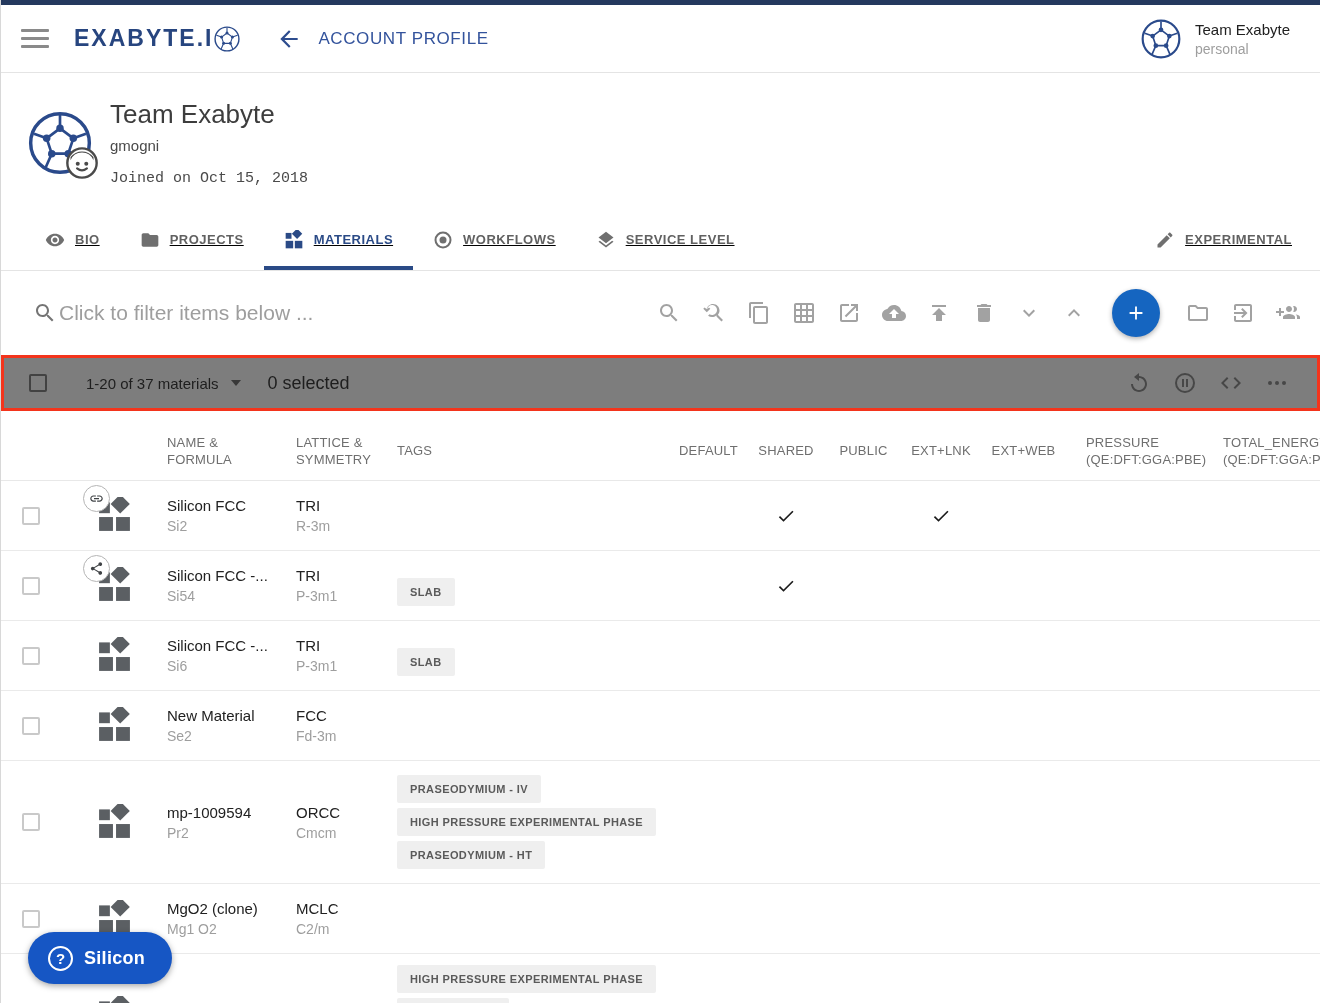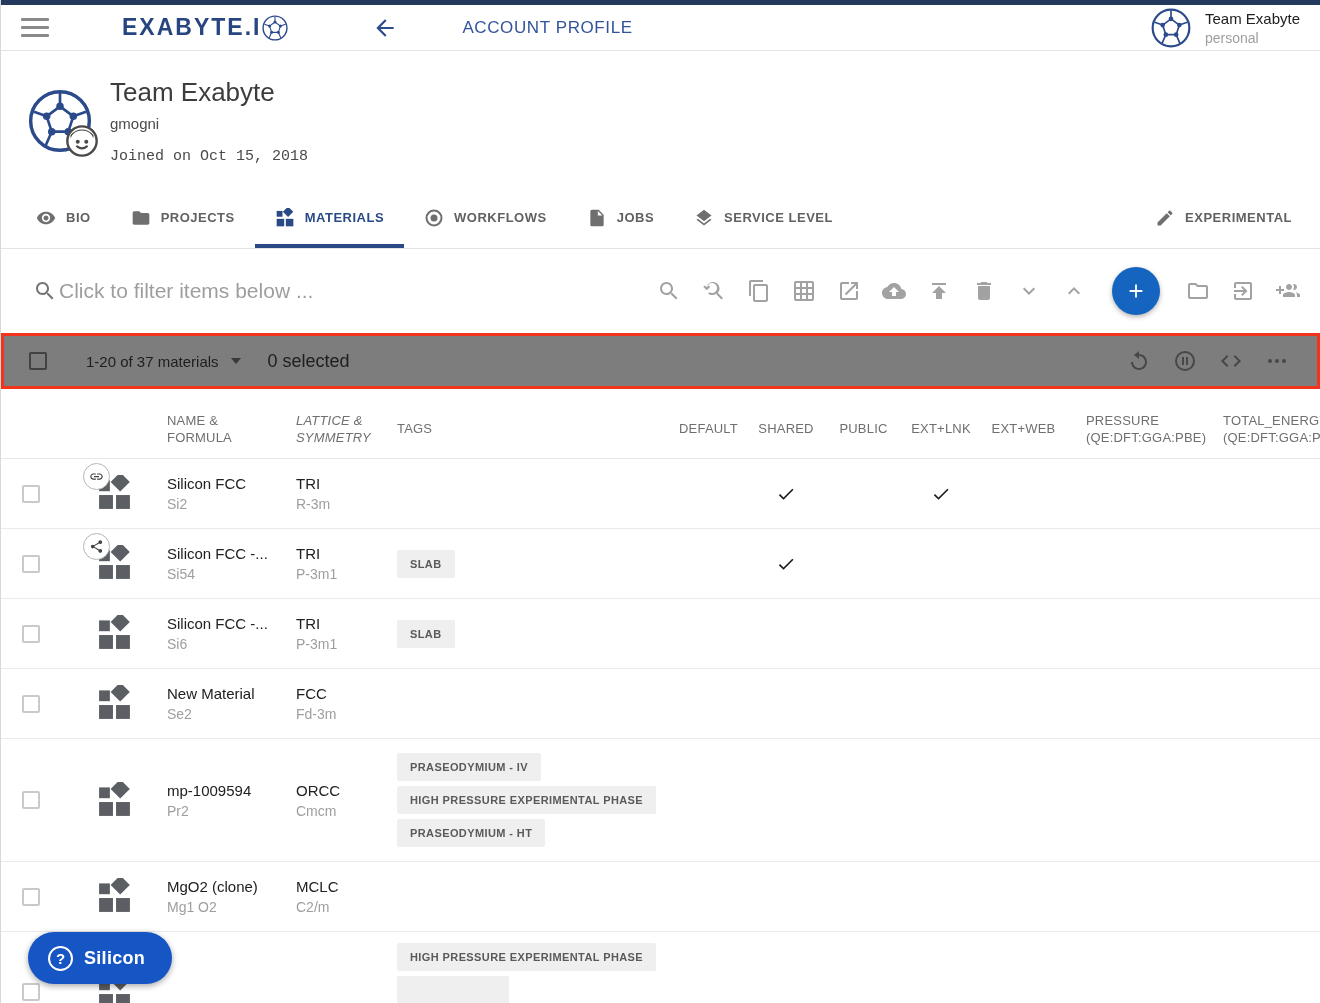--- a/index.html
+++ b/index.html
@@ -2,22 +2,22 @@
 <html><head>
 <meta charset="utf-8">
 <style>
   * { margin:0; padding:0; box-sizing:border-box; }
   html,body { width:1320px; height:1003px; overflow:hidden; background:#fff;
     font-family:"Liberation Sans", sans-serif; }
   .app { position:relative; width:1320px; height:1003px; border-left:1px solid #d8d8d8; overflow:hidden; }
   .top-strip { height:5px; background:#24395e; }
 
   
-  .topbar { height:46px; display:flex; align-items:center; padding:0 20px 0 20px;
-    border-bottom:1px solid #e4e4e4;gap:48px; }
+  .topbar { height:68px; display:flex; align-items:center; padding:0 30px 0 20px;
+    border-bottom:1px solid #e4e4e4; }
   .hamburger { width:28px; cursor:pointer; display:flex; flex-direction:column; gap:5px; }
   .hamburger span { height:3px; background:#8a8a8a; border-radius:1px; }
   .logo { display:flex; align-items:center; margin-left:25px; cursor:pointer; }
   .logo-text { font-size:23px; font-weight:bold; letter-spacing:2px; color:#27457f; }
   .logo .ball { width:26px; height:26px; margin-left:1px; }
   .back-arrow { margin-left:36px; width:26px; height:26px; color:#2d4c8e; cursor:pointer; }
   .page-title { margin-left:16px; font-size:17px; letter-spacing:.6px; color:#33539c; }
   .account { margin-left:auto; display:flex; align-items:center; gap:14px; cursor:pointer; }
   .avatar-sm { width:40px; height:40px; }
   .account-name { font-size:15px; color:#212121; }
@@ -27,22 +27,22 @@
   .profile { height:140px; display:flex; align-items:center; padding-left:27px; }
   .profile-avatar { position:relative; width:64px; height:64px; }
   .profile-avatar .ball { width:64px; height:64px; }
   .face-badge { position:absolute; right:-6px; bottom:-4px; width:32px; height:32px; }
   .profile-text { margin-left:18px; }
   .profile-name { font-size:26px; color:#3d3d3d; margin-bottom:7px; }
   .profile-username { font-size:15px; color:#4a4a4a; margin-bottom:16px; }
   .profile-joined { font-size:15px; color:#4a4a4a;font-family:Liberation Mono, monospace; }
 
   
-  .tabs { height:58px; display:flex; align-items:stretch; padding:0 8px 0 15px;
-    border-bottom:1px solid #e4e4e4; }
+  .tabs { height:58px; display:flex; align-items:stretch; padding:0 8px 0 24px;
+    border-bottom:1px solid #e4e4e4;text-decoration:underline; }
   .tab { display:flex; align-items:center; gap:10px; padding:0 20px; cursor:pointer;
     font-size:13px; font-weight:bold; letter-spacing:.5px; color:#616161; border-bottom:4px solid transparent; }
   .tab svg { width:20px; height:20px; color:#6f6f6f; }
   .tab.active { color:#2a4a86; border-bottom-color:#2a4a86; }
   .tab.active svg { color:#2a4a86; }
   .tabs .spacer { flex:1; }
 
   
   .filter-row { height:84px; display:flex; align-items:center; padding:0 20px 0 32px; }
   .filter-row .search-glyph { width:24px; height:24px; color:#757575; flex:none; }
@@ -69,21 +69,21 @@
   .sel-icons { margin-left:auto; display:flex; align-items:center; gap:22px; }
   .sel-icons .tool-icon { color:#474747; }
 
   
   .table { --cols:60px 90px 135px 100px 285px 75px 80px 75px 80px 85px 145px 110px; margin-top:10px; }
   .thead, .trow { display:grid; grid-template-columns:var(--cols); }
   .thead { height:60px; border-bottom:1px solid #e8e8e8; }
   .th { display:flex; flex-direction:column; justify-content:center; font-size:13px; color:#6f6f6f;
     line-height:17px; letter-spacing:.2px; }
   .th.left-name { padding-left:16px; }
-  .th.left-lat { padding-left:10px;font-style:italic; }
+  .th.left-lat { padding-left:10px; }
   .th.left-tags { padding-left:11px; }
   .th.center { align-items:center; text-align:center; }
   .th.left-press { padding-left:20px; }
   .th.left-total { padding-left:12px; }
   .trow { min-height:70px; border-bottom:1px solid #eaeaea; cursor:pointer; }
   .trow.partial { min-height:120px; border-bottom:none; }
   .cell { display:flex; align-items:center; }
   .cell.check { justify-content:center; }
   .row-checkbox { width:18px; height:18px; border:2px solid #c9c9c9; border-radius:2px; background:#fff;
     cursor:pointer; }
@@ -91,21 +91,21 @@
   .mat-icon-wrap { position:relative; width:37px; height:37px; }
   .mat-icon { width:37px; height:37px; color:#5b5f63; }
   .badge { position:absolute; top:-12px; left:-13px; width:27px; height:27px; background:#fff;
     border:1px solid #b5b5b5; border-radius:50%; display:flex; align-items:center; justify-content:center; }
   .badge svg { width:15px; height:15px; color:#3f4245; }
   .cell.namec, .cell.latc { flex-direction:column; align-items:flex-start; justify-content:center; }
   .cell.namec { padding-left:16px; }
   .cell.latc { padding-left:10px; }
   .main-line { font-size:15px; color:#212121; }
   .sub-line { font-size:14px; color:#9e9e9e; margin-top:4px; }
-  .cell.tagsc { flex-direction:column; align-items:flex-start; justify-content:center; gap:5px;
+  .cell.tagsc { flex-direction:column; align-items:flex-start; justify-content:flex-end; gap:5px;
     padding:14px 0 14px 11px; }
   .trow.partial .cell.tagsc { justify-content:flex-start; padding-top:11px; }
   .chip { background:#efefef; border-radius:2px; padding:8px 13px; font-size:11px; font-weight:bold;
     letter-spacing:.4px; color:#5a5a5a; white-space:nowrap; min-height:28px; }
   .chip.empty { min-width:112px; }
   .cell.flag { justify-content:center; }
   .cell.flag svg { width:20px; height:20px; color:#1b1b1b; }
 
   
   .support-btn { position:absolute; left:27px; top:932px; height:52px; padding:0 27px 0 20px;
@@ -225,26 +225,20 @@
     </div>
     <div class="tab">
       <svg viewBox="0 0 24 24">
           <circle cx="12" cy="12" r="9" fill="none" stroke="currentColor" stroke-width="2.4"></circle>
           <circle cx="12" cy="12" r="4.2" fill="currentColor"></circle>
         </svg>
       <span>WORKFLOWS</span>
     </div>
     <div class="tab">
       <svg viewBox="0 0 24 24" fill="currentColor">
-          <path d="M6 2c-1.1 0-1.99.9-1.99 2L4 20c0 1.1.89 2 1.99 2H18c1.1 0 2-.9 2-2V8l-6-6H6zm7 7V3.5L18.5 9H13z"></path>
-        </svg>
-      <span>JOBS</span>
-    </div>
-    <div class="tab">
-      <svg viewBox="0 0 24 24" fill="currentColor">
           <path d="M11.99 18.54l-7.37-5.73L3 14.07l9 7 9-7-1.63-1.26-7.38 5.73zM12 16l7.36-5.73L21 9l-9-7-9 7 1.63 1.27L12 16z"></path>
         </svg>
       <span>SERVICE LEVEL</span>
     </div>
     <div class="spacer"></div>
     <div class="tab">
       <svg viewBox="0 0 24 24" fill="currentColor">
           <path d="M3 17.25V21h3.75L17.81 9.94l-3.75-3.75L3 17.25zM20.71 7.04c.39-.39.39-1.02 0-1.41l-2.34-2.34c-.39-.39-1.02-.39-1.41 0l-1.83 1.83 3.75 3.75 1.83-1.83z"></path>
         </svg>
       <span>EXPERIMENTAL</span>

